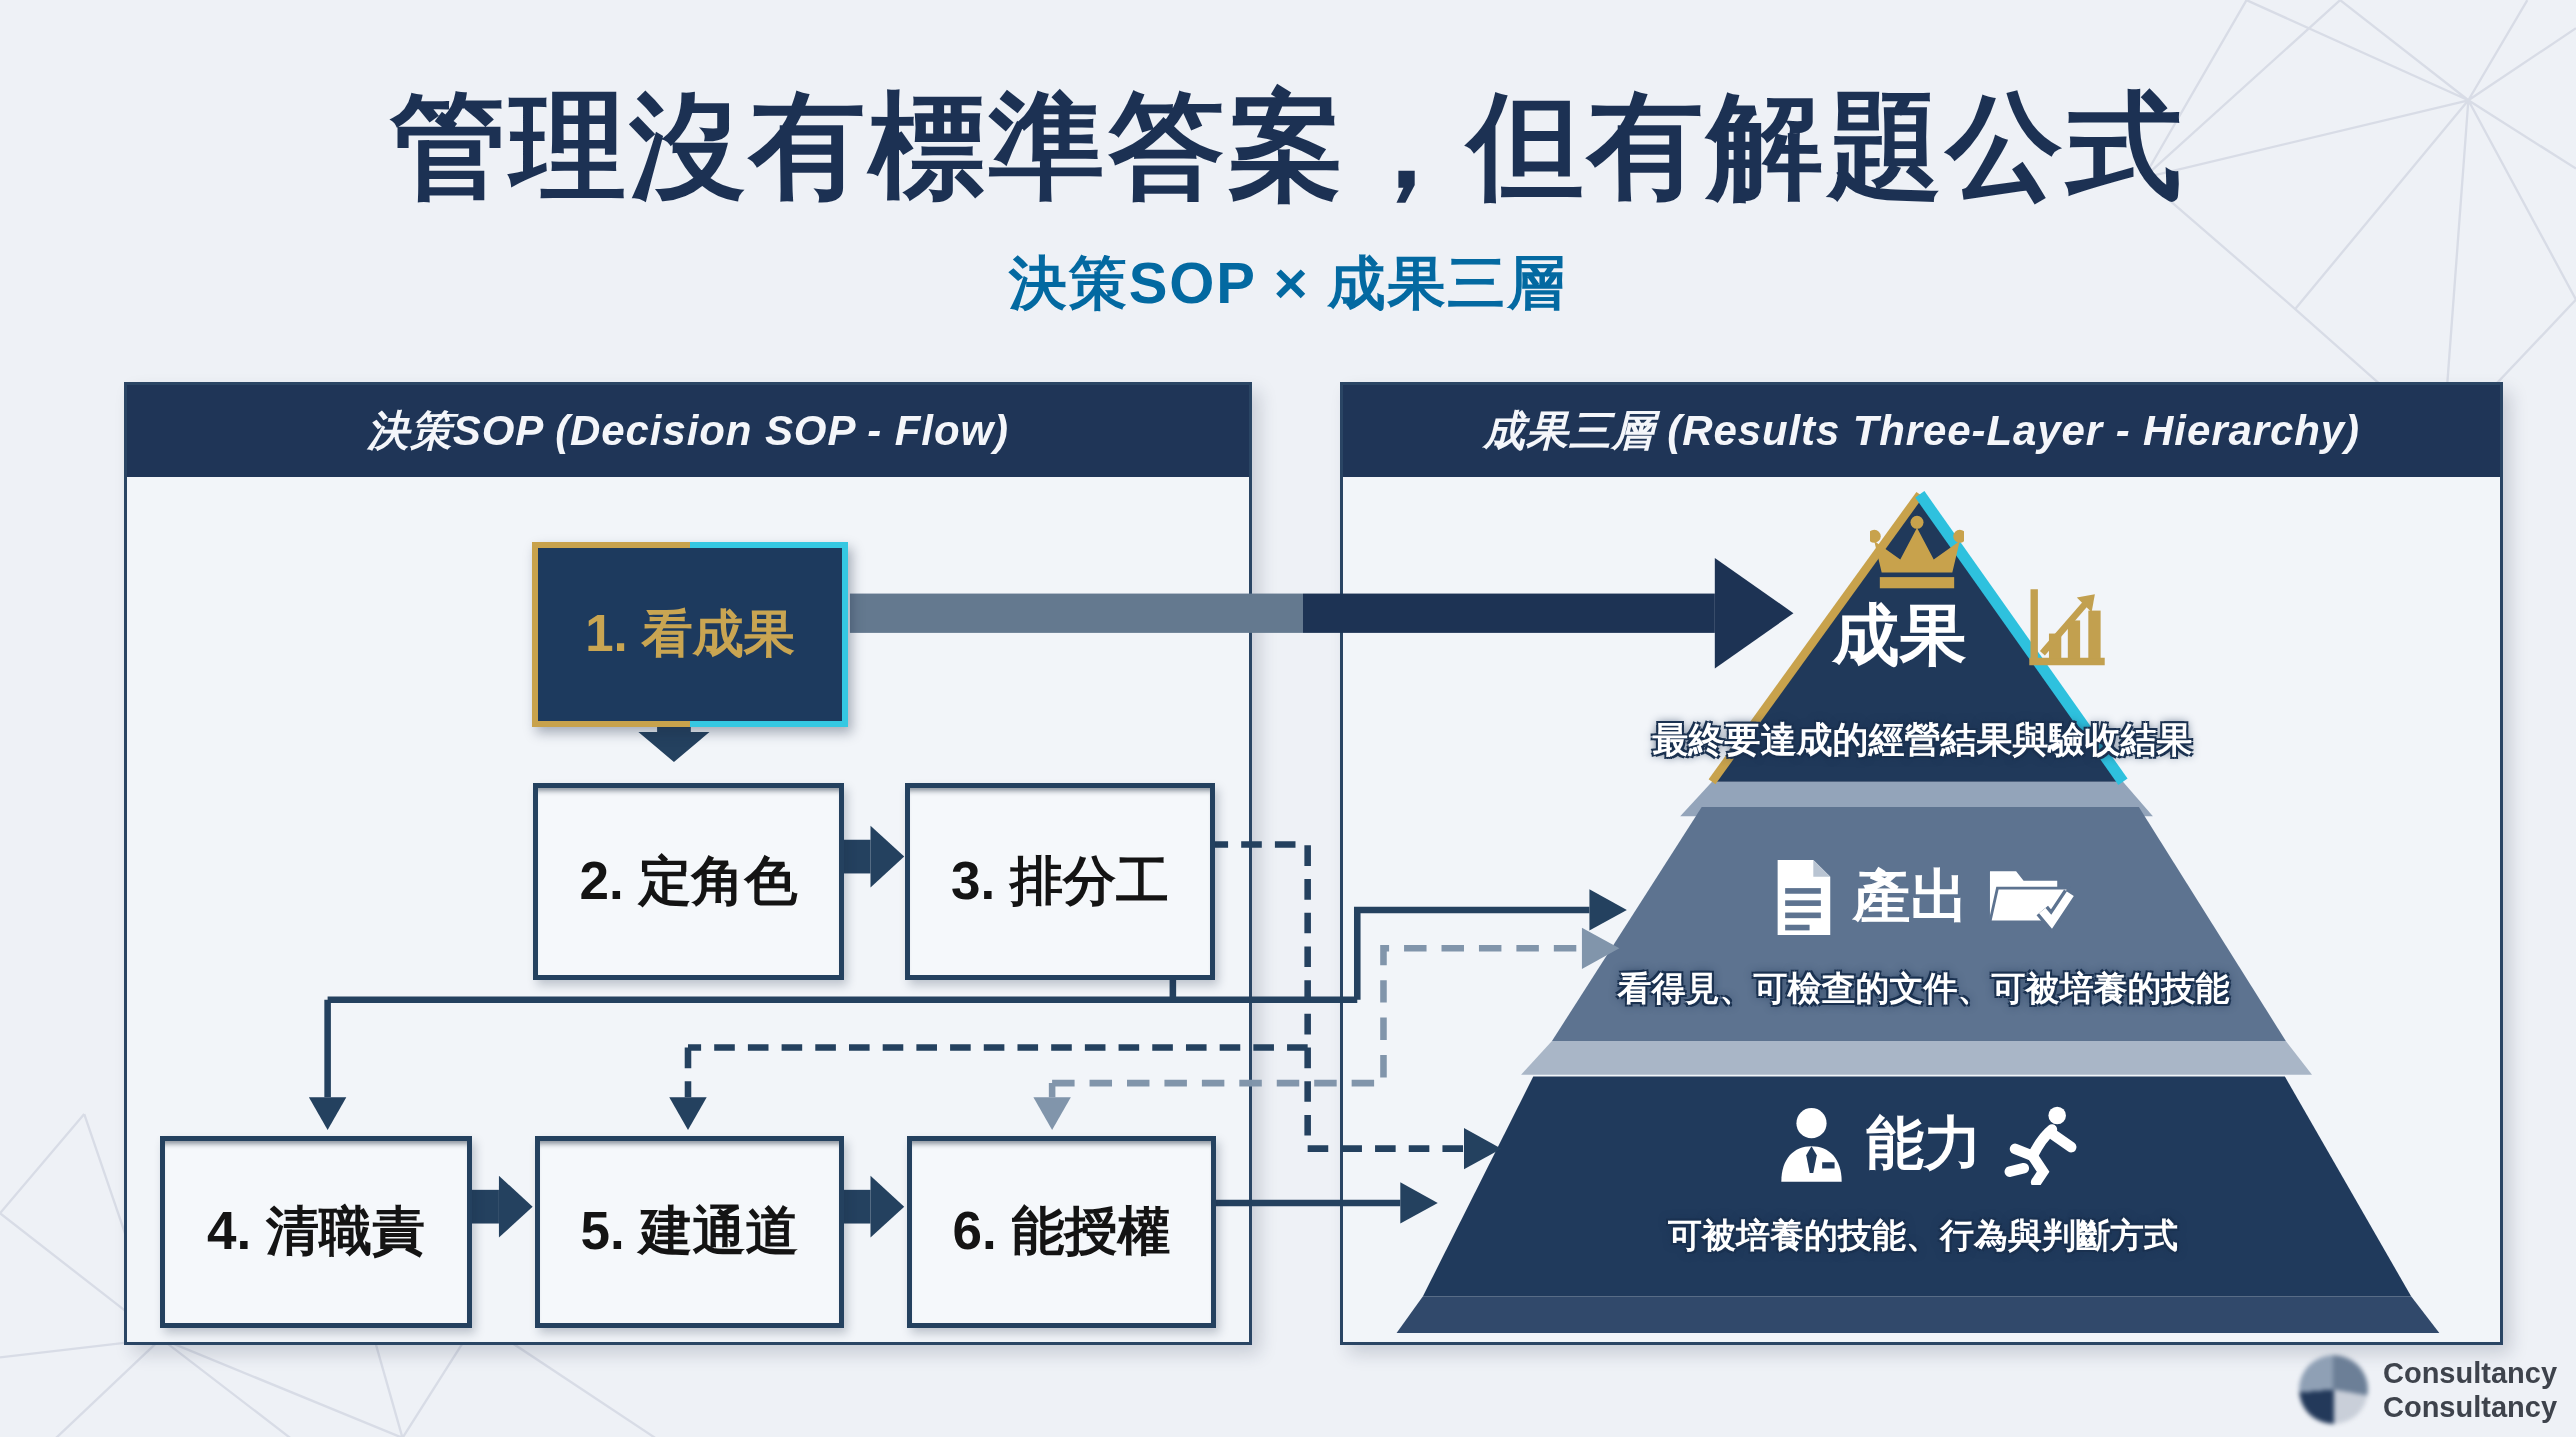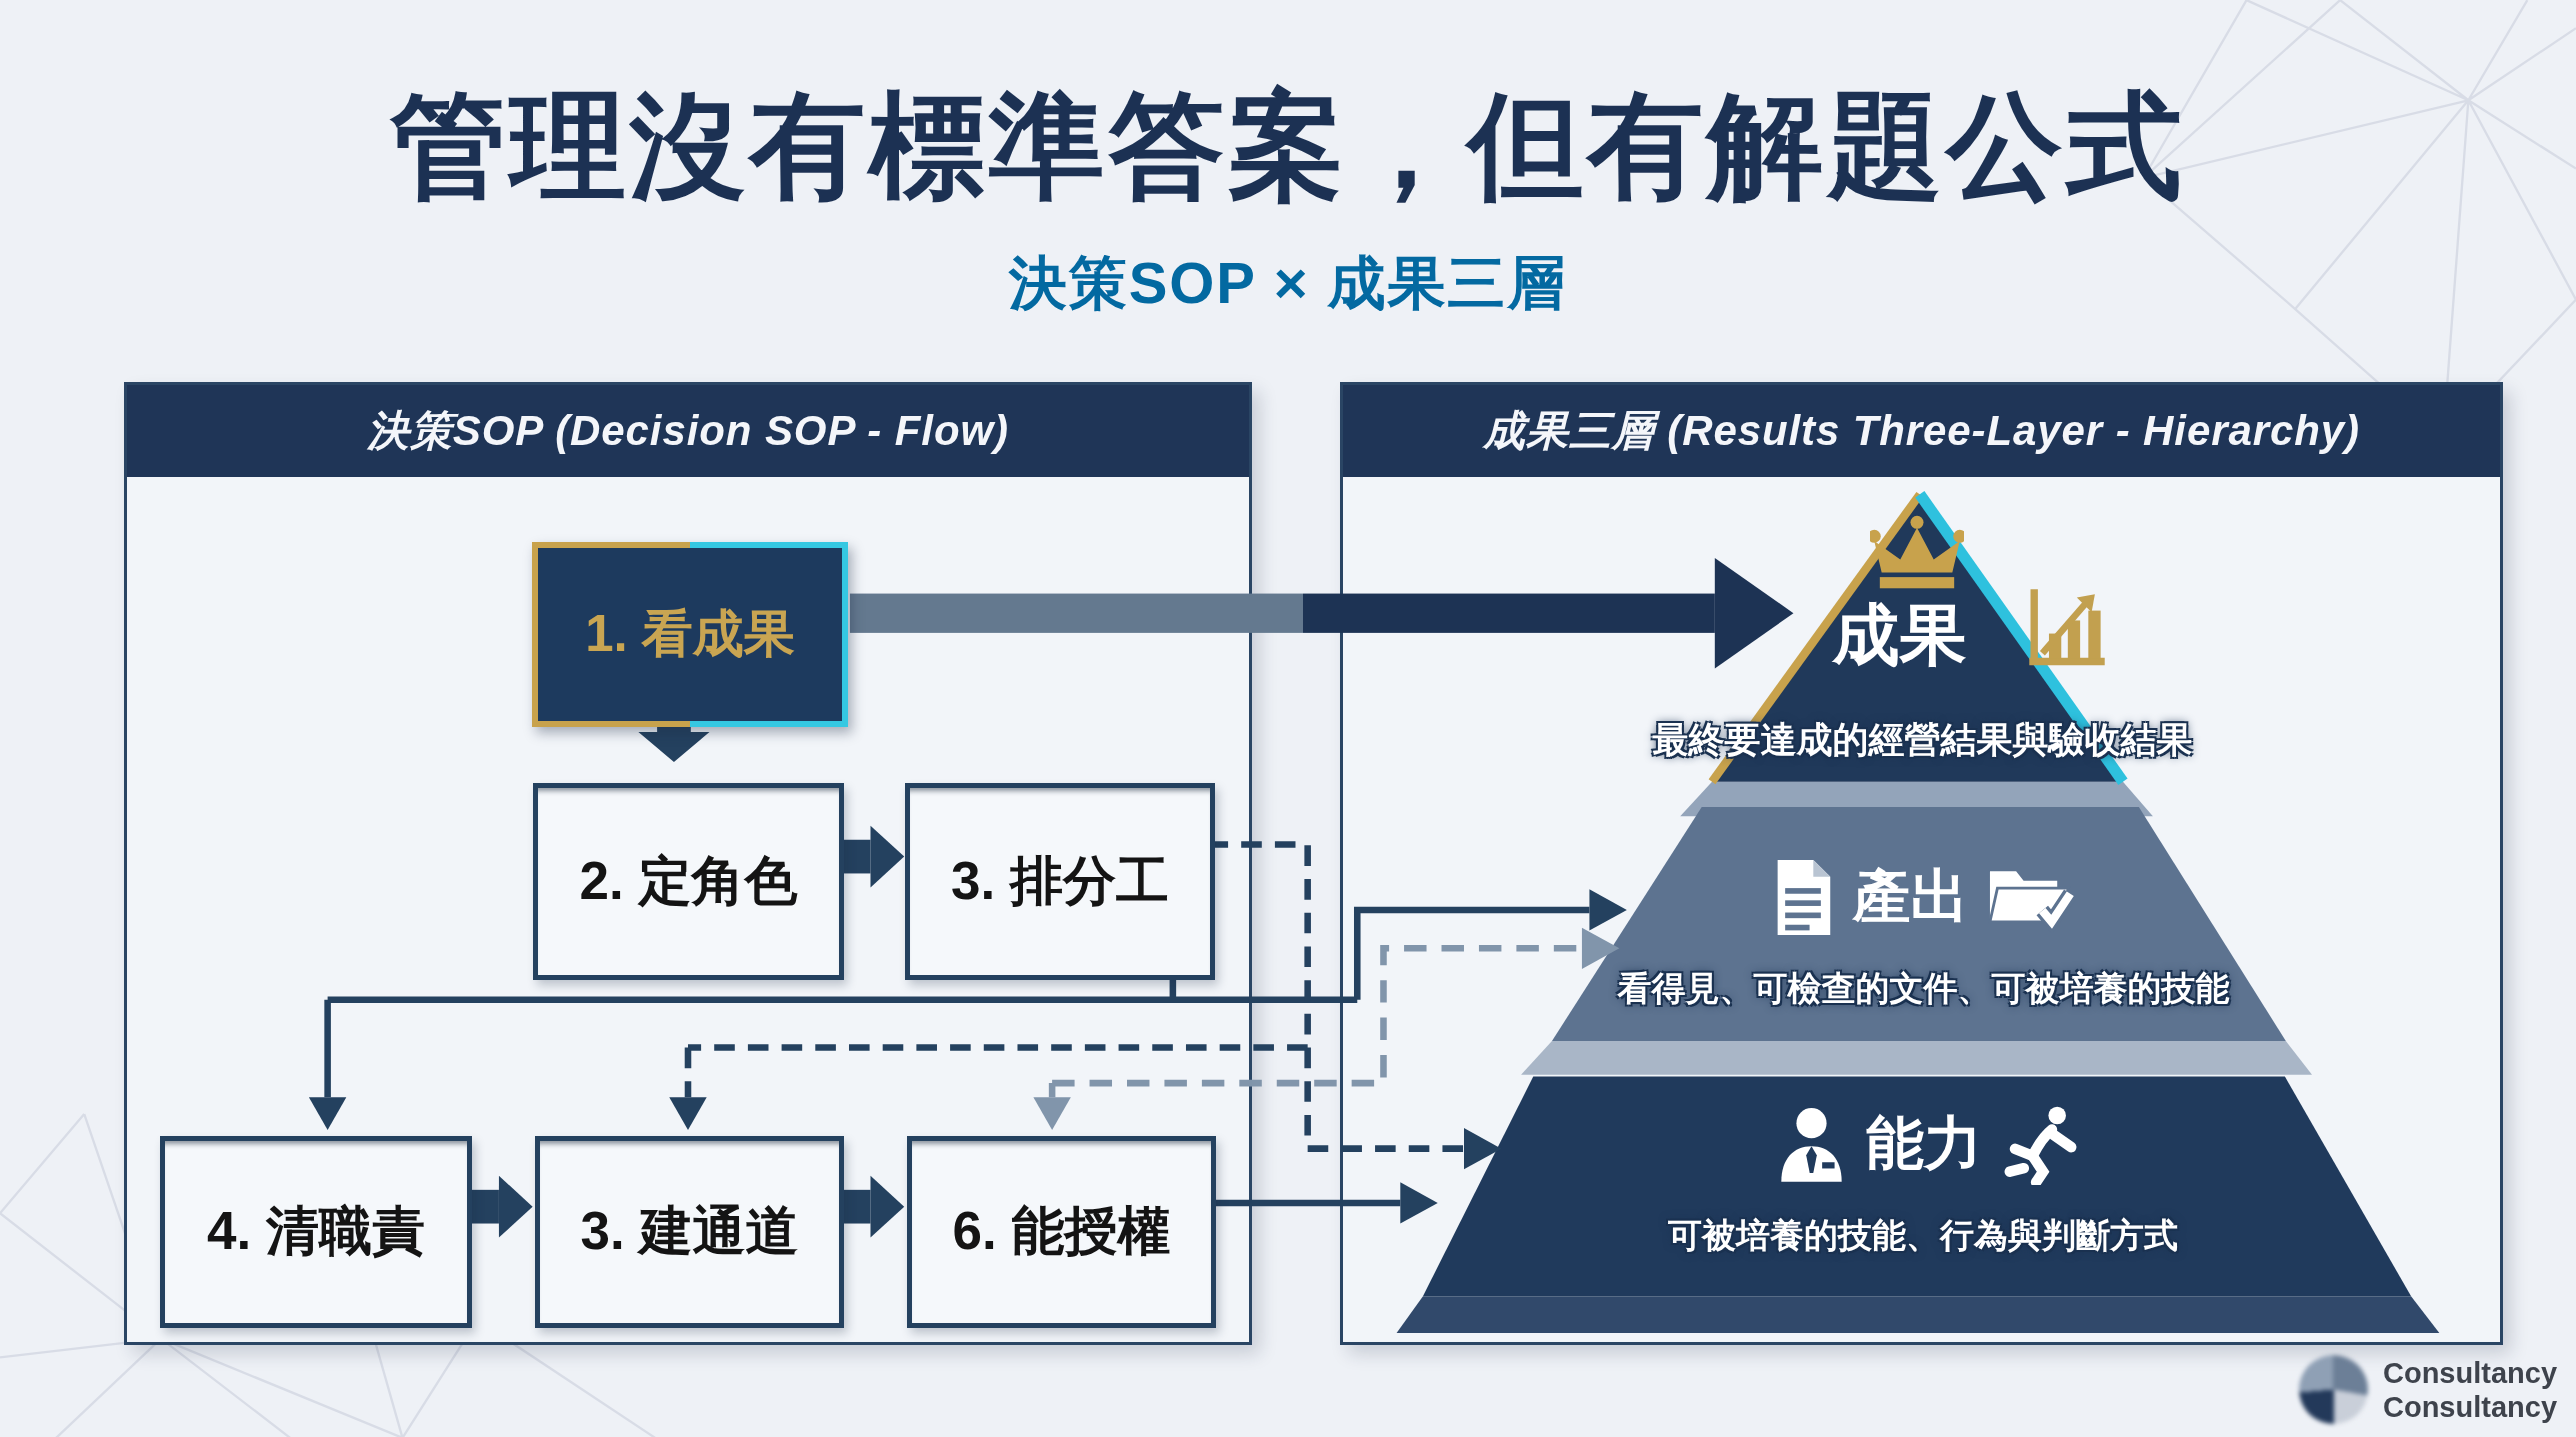--- a/index.html
+++ b/index.html
@@ -162,21 +162,21 @@
 <div class="abs step-box step-light box2">
   <span>2. 定角色</span>
 </div>
 <div class="abs step-box step-light box3">
   <span>3. 排分工</span>
 </div>
 <div class="abs step-box step-light box4">
   <span>4. 清職責</span>
 </div>
 <div class="abs step-box step-light box5">
-  <span>3. 建通道</span>
+  <span>5. 建通道</span>
 </div>
 <div class="abs step-box step-light box6">
   <span>6. 能授權</span>
 </div>
 
 <svg class="abs" style="left:1870px;top:513px" width="94" height="79" viewBox="0 0 100 85">
   <g fill="#c8a24c">
     <polygon points="12,64 4,30 32,50 50,16 68,50 96,30 88,64"></polygon>
     <circle cx="4" cy="25" r="7"></circle>
       <circle cx="50" cy="10" r="7"></circle>

